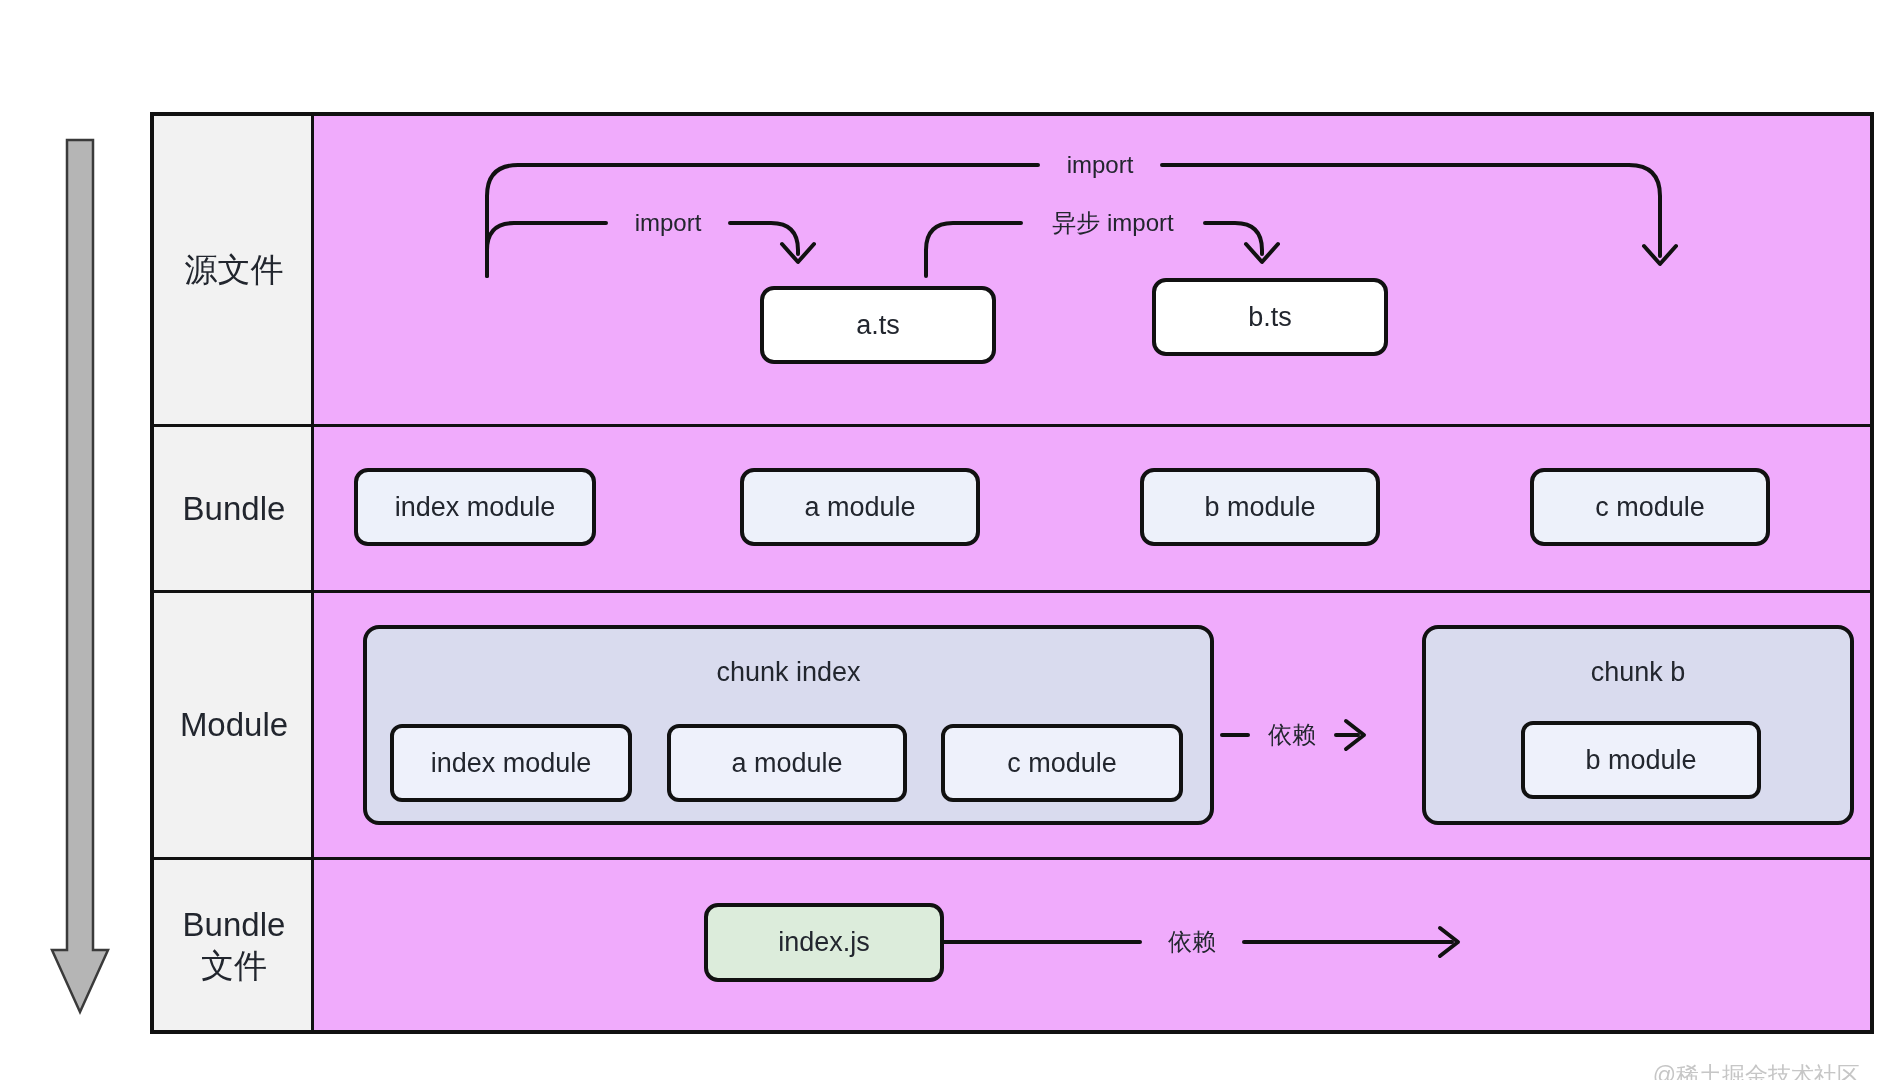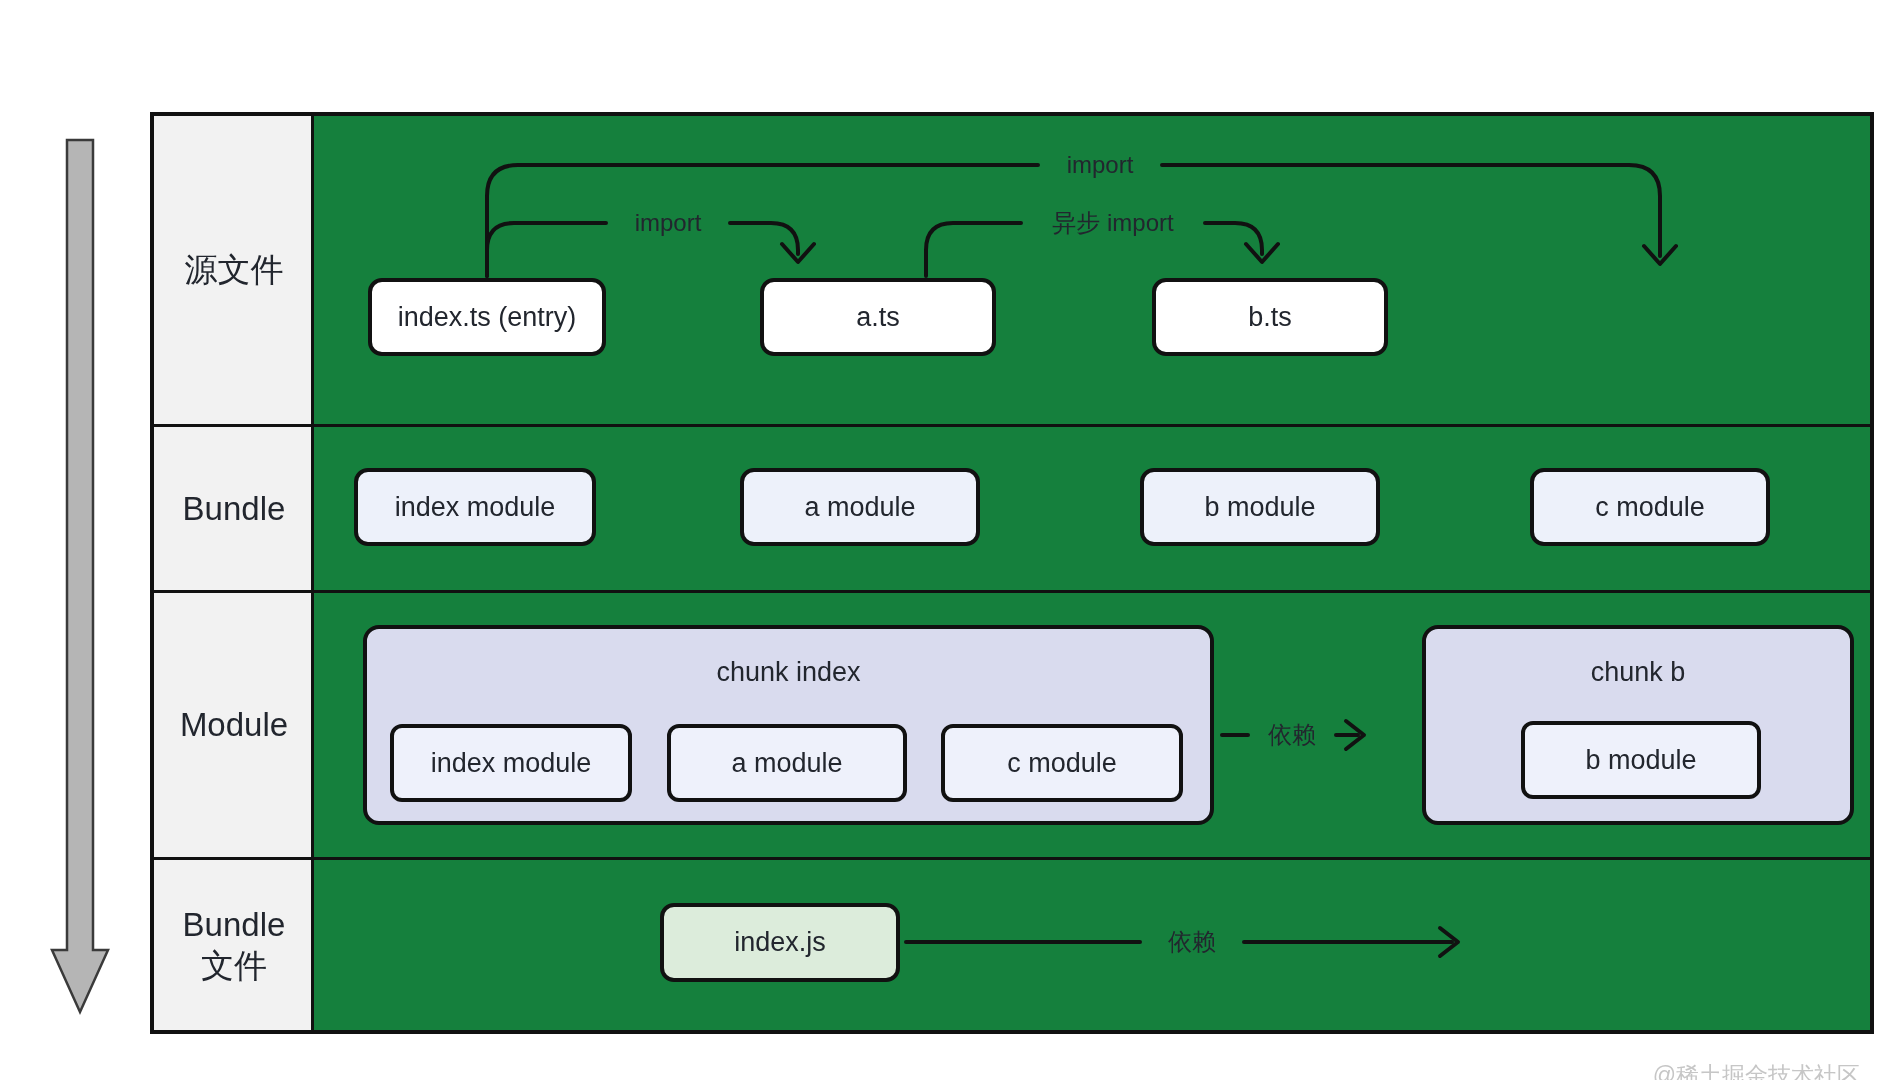--- a/index.html
+++ b/index.html
@@ -1,34 +1,34 @@
 <!DOCTYPE html>
 <html style="--line: #111111; --row_label_bg: #f2f2f2; --source_box_fill: #ffffff; --module_box_fill: #edf1fa; --chunk_container_fill: #d9dbee; --chunk_module_fill: #eef1fb; --bundle_box_fill: #dcecdb; --vertical_arrow_fill: #b5b5b5;"><head>
 <meta charset="utf-8">
 <style>
   html,body{margin:0;padding:0;background:#ffffff;}
   body{font-family:"Liberation Sans","DejaVu Sans",sans-serif;}
   #stage{position:relative;width:1886px;height:1080px;background:#fff;overflow:hidden;}
 
   
   .frame{position:absolute;left:150px;top:112px;width:1724px;height:922px;
-         border:4px solid #111;box-sizing:border-box;background:#15803d;}
+         border:4px solid #111;box-sizing:border-box;background:#f0abfc;}
   .label-col{position:absolute;left:0;top:0;width:160px;height:100%;
              background:var(--row_label_bg,#f2f2f2);border-right:3px solid #111;box-sizing:border-box;}
   .hsep{position:absolute;left:0;width:100%;height:3px;background:#111;}
   .row-label{position:absolute;left:0;width:160px;display:flex;align-items:center;justify-content:center;
              text-align:center;font-size:33px;color:#22262e;line-height:1.25;}
 
   
   .node{position:absolute;display:flex;align-items:center;justify-content:center;
         border:4px solid #111;border-radius:14px;box-sizing:border-box;
         font-size:27px;color:#22262e;background:#fff;}
   .module-box{background:var(--module_box_fill,#edf1fa);}
   .chunk-inner{background:var(--chunk_module_fill,#eef1fb);border-radius:12px;}
-  .bundle-box{background:var(--bundle_box_fill,#dcecdb);}
+  .bundle-box{background:var(--bundle_box_fill,#dcecdb);margin-left:44px;}
 
   .chunk-container{position:absolute;border:4px solid #111;border-radius:16px;box-sizing:border-box;
                    background:var(--chunk_container_fill,#d9dbee);padding-left:43px;}
   .chunk-title{position:absolute;left:0;top:28px;width:100%;text-align:center;
                font-size:27px;color:#22262e;}
 
   .arrow-label{position:absolute;text-align:center;font-size:24px;color:#22262e;line-height:34px;}
 
   svg.overlay{position:absolute;left:0;top:0;pointer-events:none;}
   .stroke{stroke:#111;stroke-width:4;fill:none;stroke-linecap:round;stroke-linejoin:round;}
@@ -82,22 +82,21 @@
     <path class="stroke" d="M1244,942 H1452"></path>
     <path class="stroke" d="M1440,928 L1458,942 L1440,956"></path>
   </svg>
 
   <div class="arrow-label" style="left:1040px;top:148px;width:120px">import</div>
   <div class="arrow-label" style="left:608px;top:206px;width:120px">import</div>
   <div class="arrow-label" style="left:1023px;top:206px;width:180px">异步 import</div>
   <div class="arrow-label" style="left:1242px;top:718px;width:100px">依赖</div>
   <div class="arrow-label" style="left:1142px;top:925px;width:100px">依赖</div>
 
-  <div class="node" style="left:368px;top:278px;width:238px;height:78px">index.ts (entry)</div>
-  <div class="node" style="left:760px;top:278px;width:236px;height:78px">a.ts</div>
+  <div class="node" style="left:760px;top:286px;width:236px;height:78px">a.ts</div>
   <div class="node" style="left:1152px;top:278px;width:236px;height:78px">b.ts</div>
 
   <div class="node module-box" style="left:354px;top:468px;width:242px;height:78px">index module</div>
   <div class="node module-box" style="left:740px;top:468px;width:240px;height:78px">a module</div>
   <div class="node module-box" style="left:1140px;top:468px;width:240px;height:78px">b module</div>
   <div class="node module-box" style="left:1530px;top:468px;width:240px;height:78px">c module</div>
 
   <div class="chunk-container" style="left:363px;top:625px;width:851px;height:200px">
     <div class="chunk-title">chunk index</div>
     <div class="node chunk-inner" style="left:23px;top:95px;width:242px;height:78px">index module</div>

